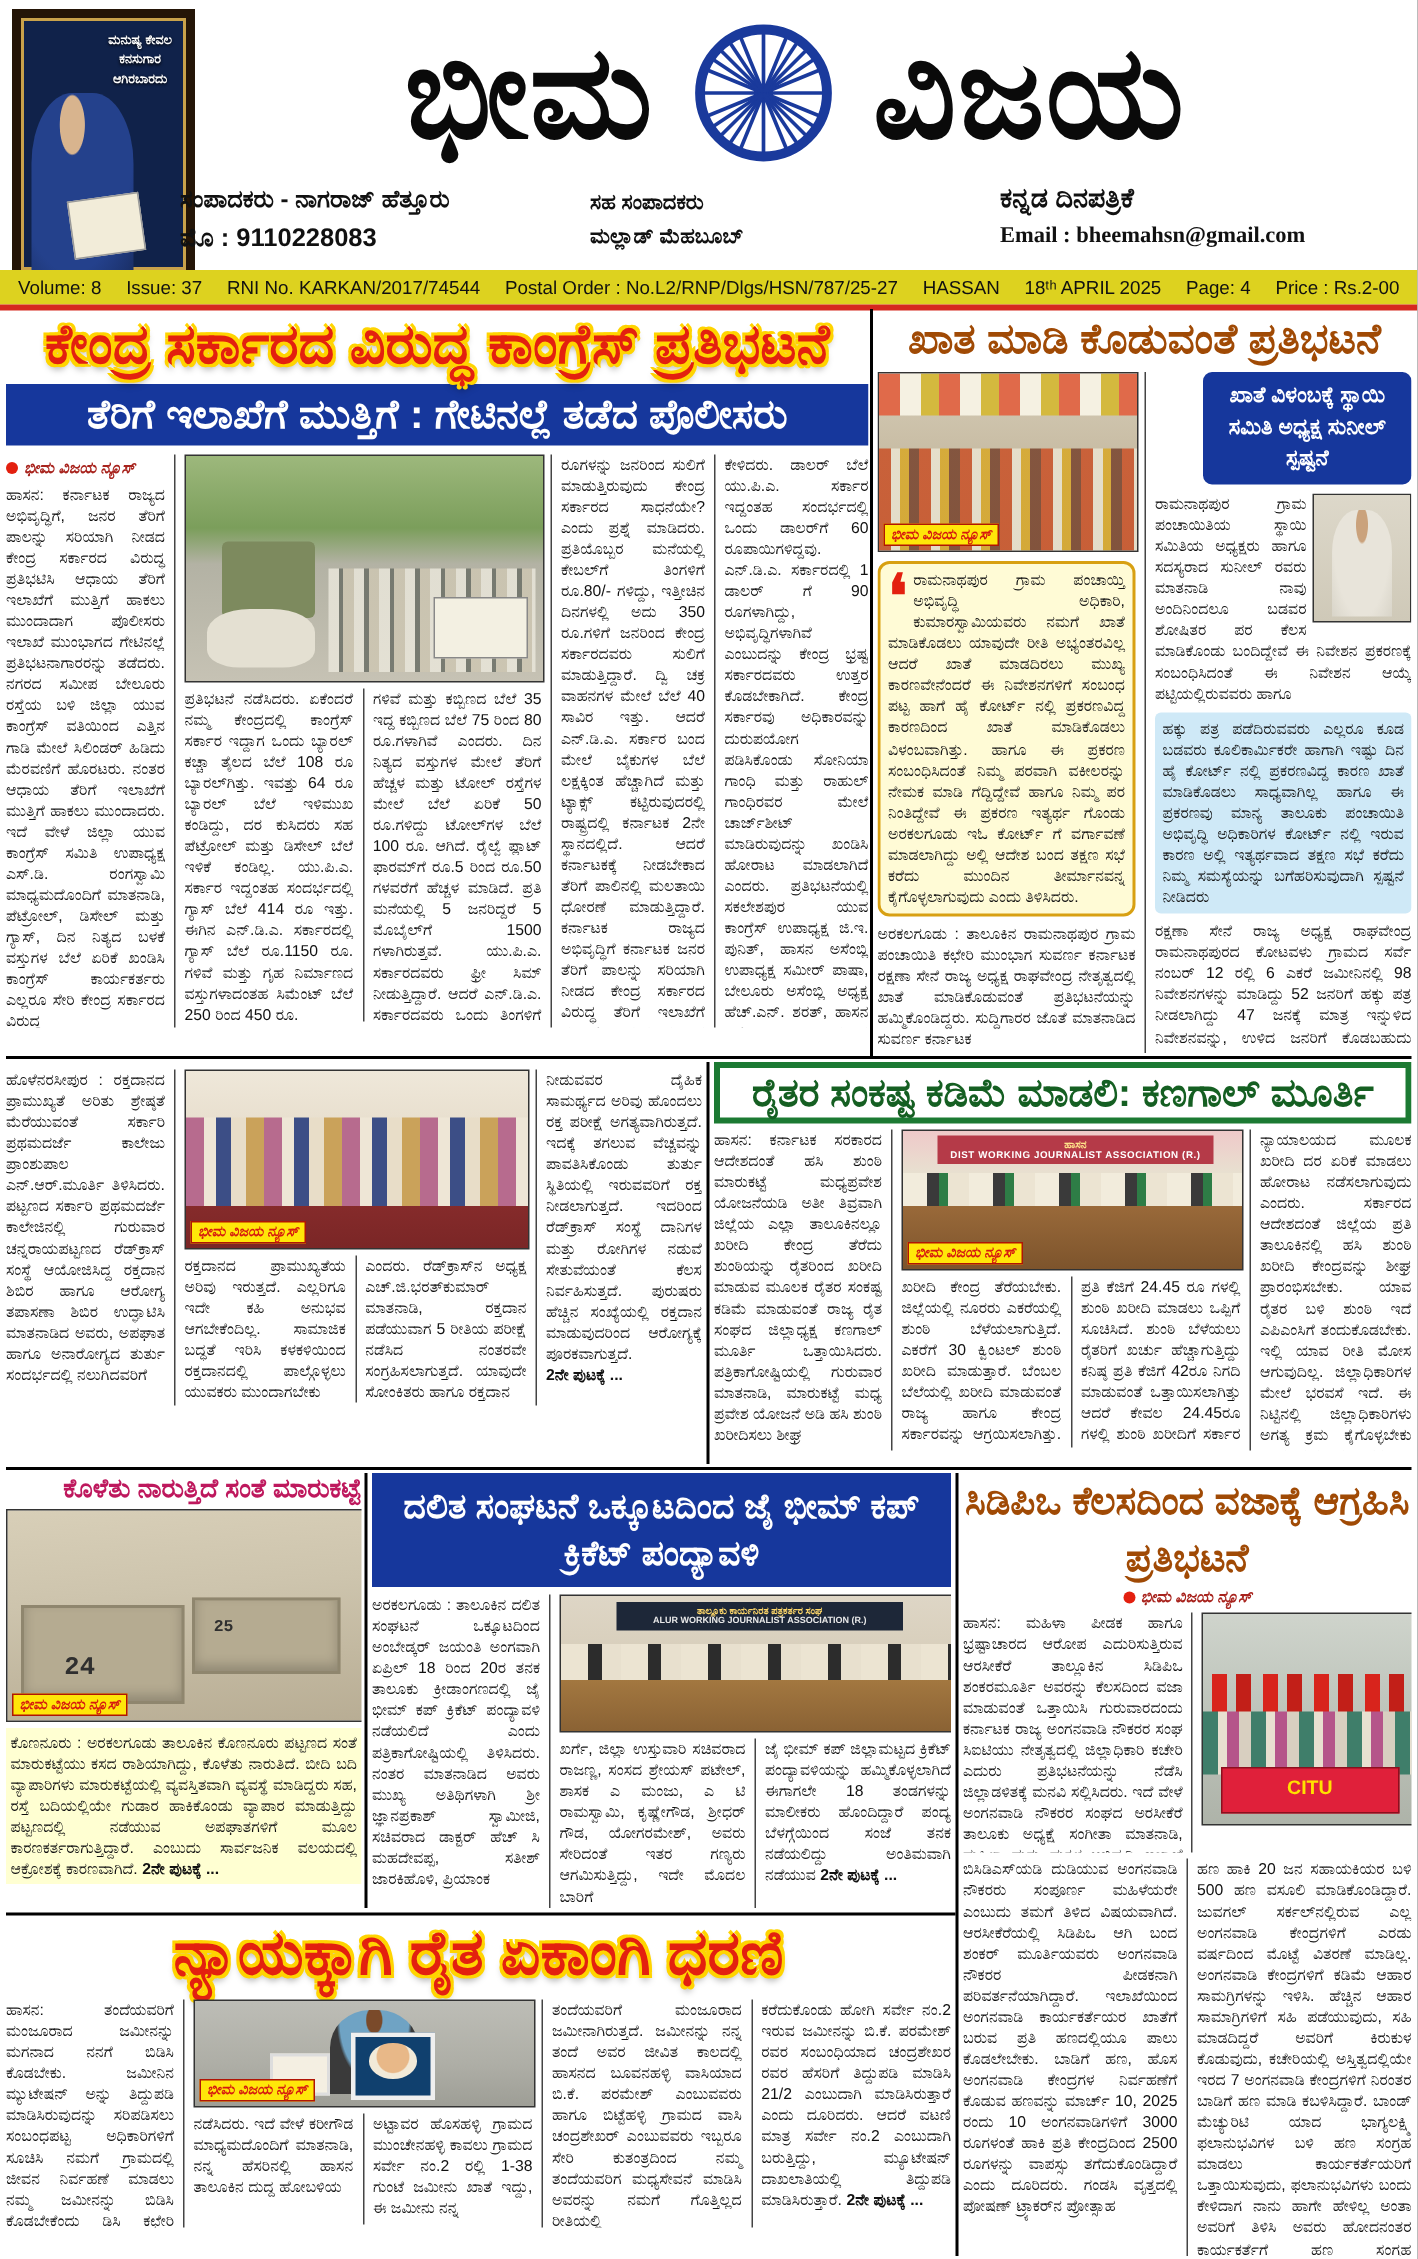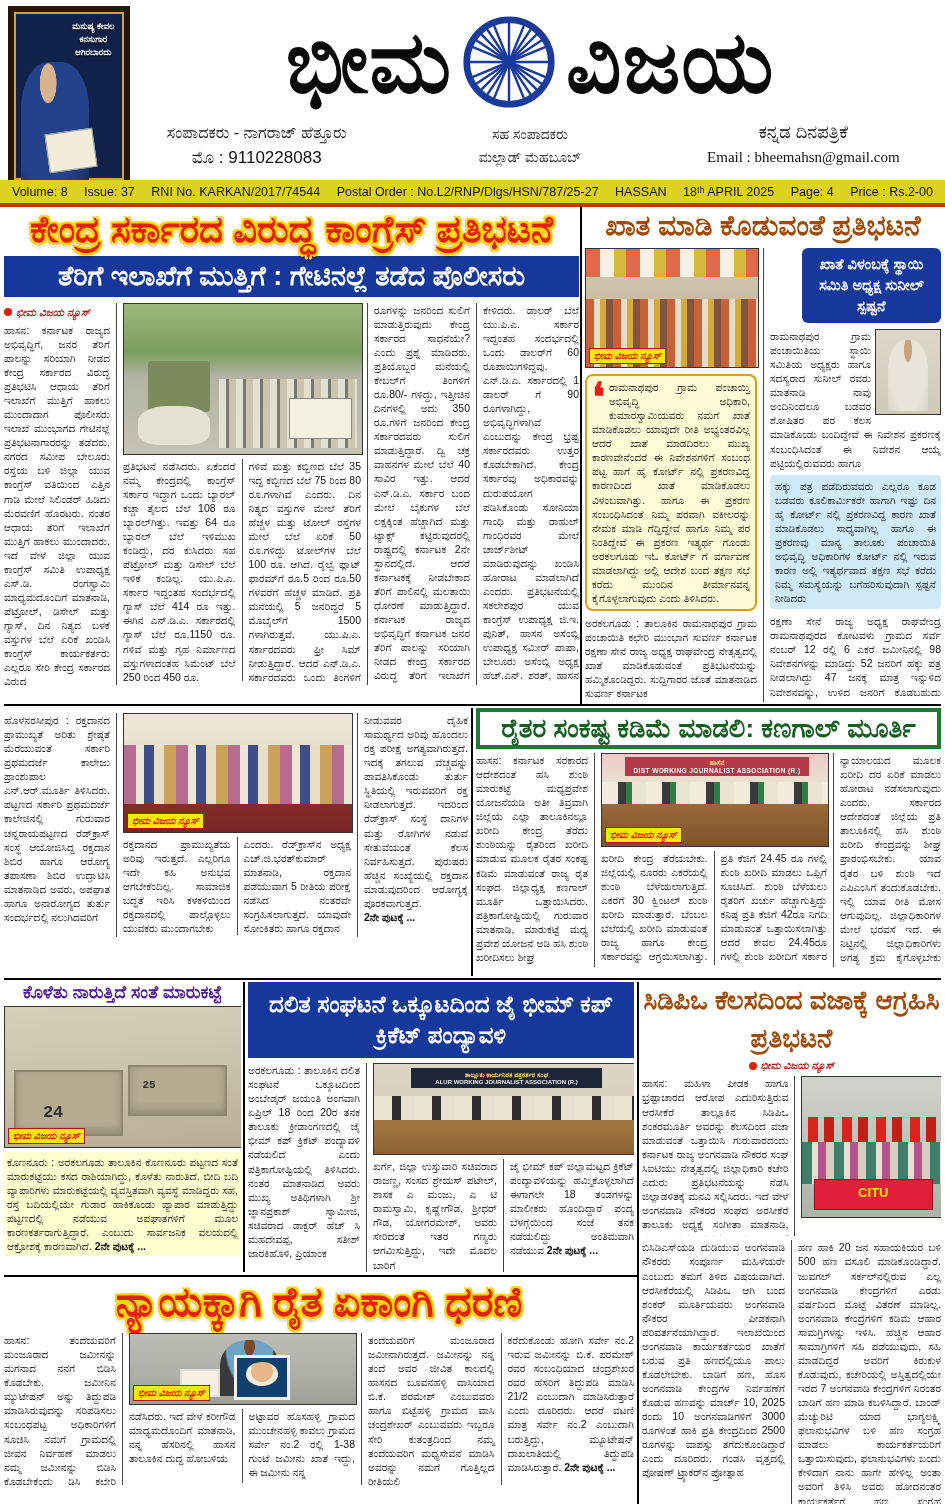--- a/index.html
+++ b/index.html
@@ -9,26 +9,26 @@
   .frame{position:absolute;left:8px;top:6px;width:110px;height:168px;background:#10224a;
          border:6px solid #241507;box-shadow:inset 0 0 0 2px #c9a24b;}
   .frame .photo-bg{position:absolute;inset:0;background:
       linear-gradient(160deg,#4a5f4a 0%,#39496a 34%,#2c4d8f 60%,#1d3precious 100%),
       linear-gradient(160deg,#54624e 0%,#3a4a66 40%,#2e4f92 72%,#20396e 100%);}
   .frame .suit{position:absolute;left:6%;bottom:0;width:62%;height:70%;
       background:radial-gradient(ellipse at 40% 18%,#d8b48e 0 14%,#24418c 15% 72%,#1a2f66 100%);border-radius:40% 40% 0 0;}
   .frame .book{position:absolute;left:30%;bottom:6%;width:42%;height:22%;background:#f2ecd9;border:1px solid #999;transform:rotate(-8deg);}
   .frame .quote{position:absolute;right:2px;top:8px;width:52%;color:#fff;font-size:8.5px;font-weight:bold;
       text-align:center;line-height:1.5;text-shadow:0 1px 2px #000;}
-  .title-row{position:absolute;left:120px;top:2px;width:820px;height:120px;display:flex;align-items:center;justify-content:center;gap:10px;}
+  .title-row{position:absolute;left:120px;top:2px;width:820px;height:120px;display:flex;align-items:center;justify-content:center;gap:26px;}
   .title-kn{font-size:86px;font-weight:900;color:#0a0a0a;line-height:1;letter-spacing:1px;
             font-family:"DejaVu Sans","Liberation Sans",sans-serif;}
   .chakra{width:94px;height:94px;flex:0 0 auto;}
   .sub-row{position:absolute;left:120px;top:120px;width:820px;height:58px;display:flex;}
-  .sub-row .blk{flex:1;text-align:center;font-weight:normal;}
+  .sub-row .blk{flex:1;text-align:left;font-weight:bold;}
   .ed-line{font-size:16px;margin-top:4px;}
   .ph-line{font-size:17px;margin-top:6px;}
   .daily{font-size:18px;margin-top:2px;}
   .email{font-size:15px;margin-top:6px;font-family:"Liberation Serif","DejaVu Serif",serif;}
   .coed1{font-size:14px;margin-top:6px;}
   .coed2{font-size:14px;margin-top:6px;}
   
   .infobar{position:absolute;left:0;top:180px;width:945px;height:23px;background:#ddd21f;
            display:flex;align-items:center;justify-content:space-between;padding:0 12px;box-sizing:border-box;
            font-size:12.5px;font-weight:normal;color:#111;}
@@ -98,21 +98,21 @@
   .ph-gandhi{background:linear-gradient(180deg,#bdbdb6 0%,#aeaea6 60%,#9e9e96 100%);}
   .ph-gandhi .man{position:absolute;left:40%;top:8%;width:26%;height:80%;
       background:radial-gradient(ellipse at 50% 12%,#7a4a2a 0 12%,#6fa3c4 14% 55%,#3a3a3a 60% 100%);border-radius:45% 45% 0 0;}
   .ph-gandhi .pic{position:absolute;left:46%;bottom:6%;width:22%;height:56%;background:#10406e;border:3px solid #efefef;}
   .ph-gandhi .pic i{position:absolute;left:18%;top:12%;width:64%;height:60%;border-radius:50%;
       background:radial-gradient(circle at 50% 38%,#e8b888 0 48%,#f2ead8 52% 100%);}
   .ph-gandhi .pic2{position:absolute;left:22%;bottom:10%;width:16%;height:34%;background:#f4efe2;border:2px solid #ddd;}
   .ybox{border:2px solid #d8a012;background:#fffbd6;border-radius:8px;padding:4px 5px;}
   .qmark{float:left;color:#e3200f;font-size:40px;line-height:.8;font-weight:900;margin:2px 4px 0 0;font-family:"Liberation Serif",serif;}
   .bbox{background:#cfe9f7;border-radius:4px;padding:4px 5px;}
-  .hl-dark{color:#4c1d95;font-weight:900;text-align:center;}
+  .hl-dark{color:#be185d;font-weight:900;text-align:right;}
   .ytext{background:#ffffd2;}
 </style>
 </head>
 <body>
 
 <div class="page">
 
   <div class="frame">
     <div class="photo-bg"></div>
     <div class="suit"></div>

